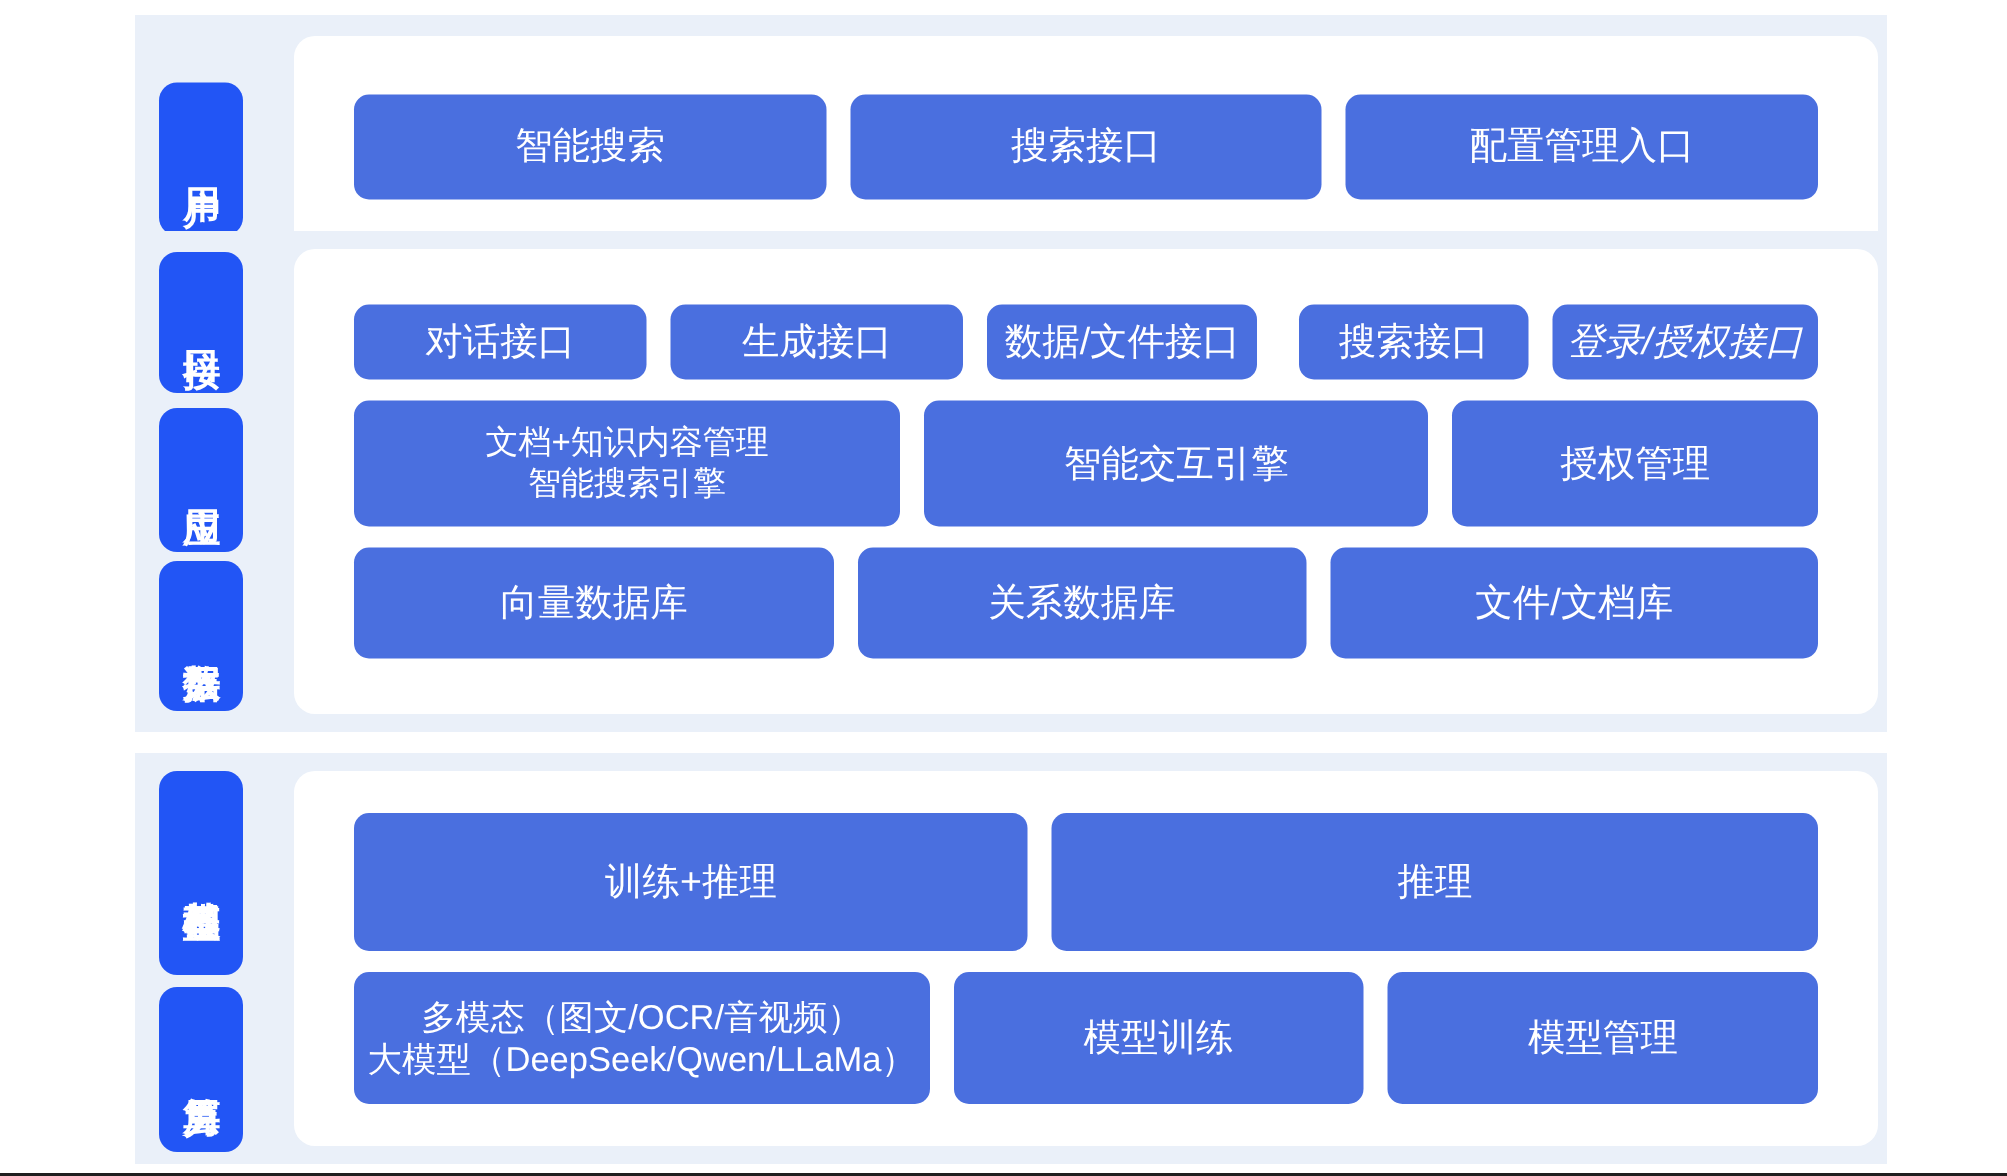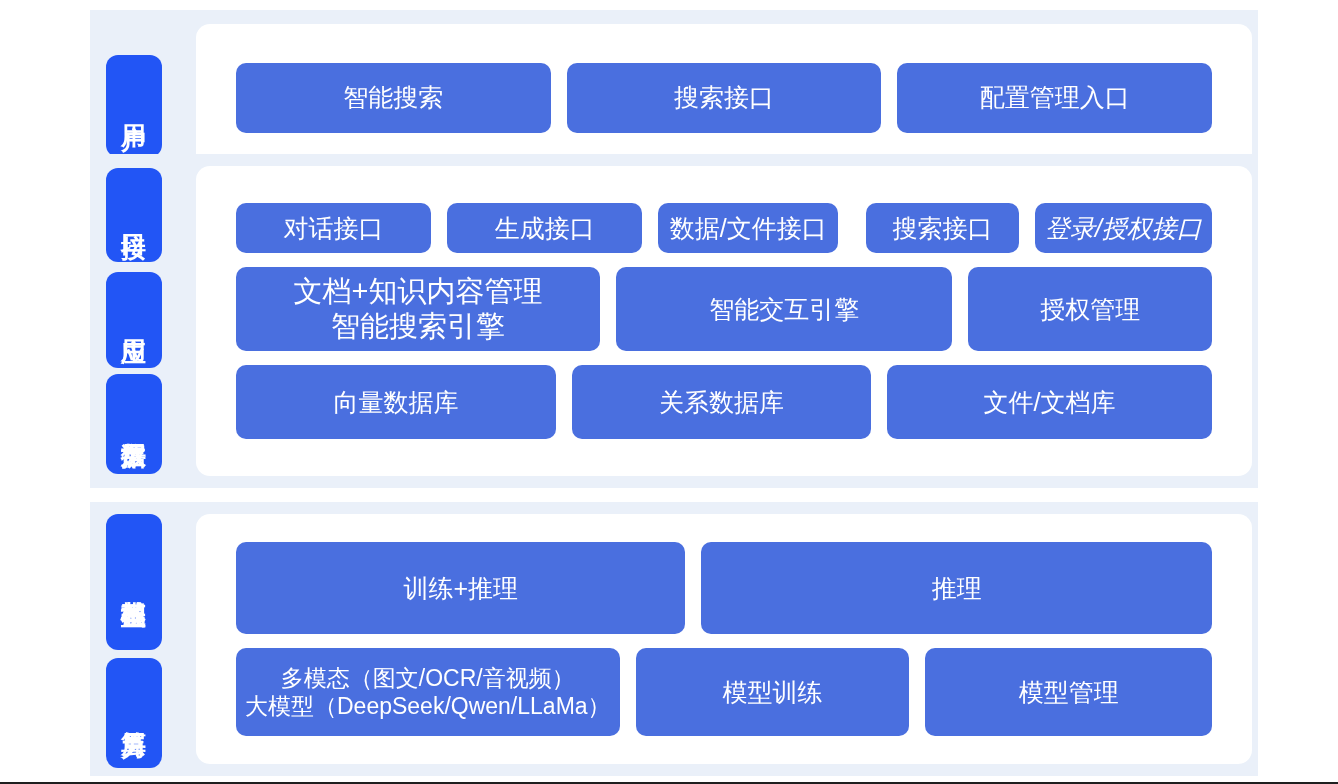--- a/index.html
+++ b/index.html
@@ -132,21 +132,21 @@
   .r-api .b3 { flex: 1.22 1 0; }
   .r-api .b4 { flex: 1.02 1 0; margin-left: 12px; }
   .r-api .b5 { flex: 1.20 1 0; font-style: italic; }
 
   
   .r-app .box { height: 84px; }
   .r-app .b1 { flex: 1.52 1 0; }
   .r-app .b2 { flex: 1.40 1 0; }
   .r-app .b3 { flex: 1.10 1 0; }
   .r-app .b4 { flex: 1.00 1 0; }
-  .r-app .b1 { font-size: 29px; }
+  .r-app .b1 { font-size: 22px; }
 
   
   .r-data .box { height: 74px; }
   .r-data .b1 { flex: 1.10 1 0; }
   .r-data .b2 { flex: 1.18 1 0; }
   .r-data .b3 { flex: 1.20 1 0; }
 
   
   .r-model .box { height: 88px; }
   .r-model .b1 { flex: 1.42 1 0; font-size: 23px; }

